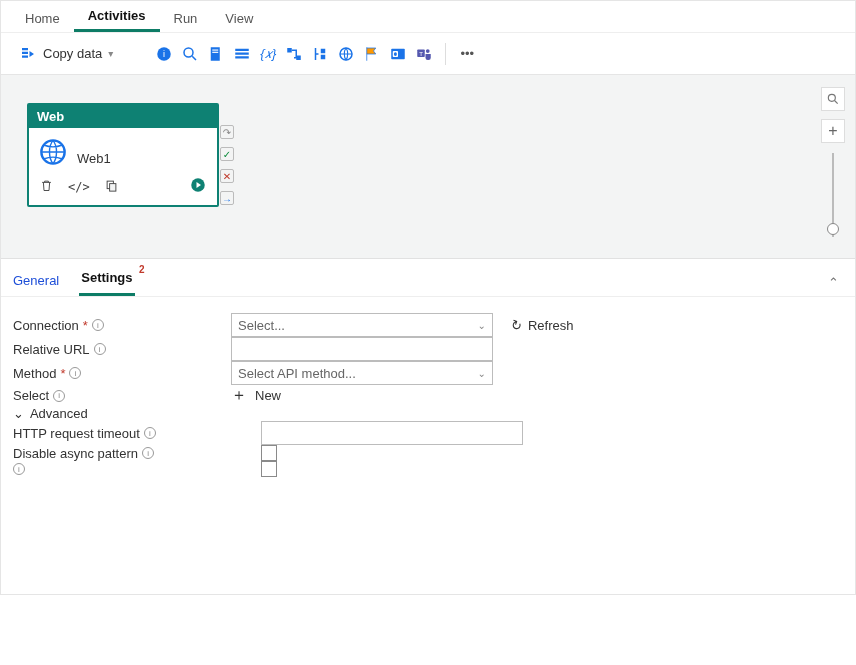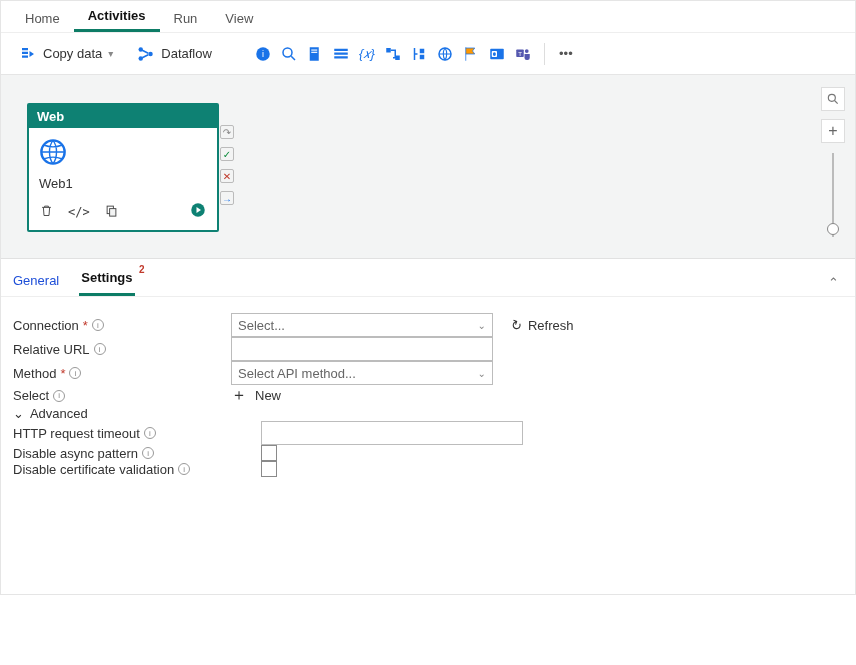--- a/index.html
+++ b/index.html
@@ -14,21 +14,21 @@
   
   .toolbar { display:flex; align-items:center; gap:8px; height:42px; padding:0 10px; border-bottom:1px solid #e5e5e5; }
   .tbtn { display:flex; align-items:center; gap:6px; padding:4px 8px; border-radius:2px; cursor:pointer; }
   .ticon { width:18px; height:18px; display:inline-flex; align-items:center; justify-content:center; color:#1a73e8; }
   .tsep { width:18px; }
 
   
   .canvas { position:relative; background:#f3f4f4; height:184px; border-bottom:1px solid #e1e1e1; }
   .node { position:absolute; left:26px; top:28px; width:192px; border:2px solid #0e8173; background:#fff; border-radius:2px; }
   .node-header { background:#0e8173; color:#fff; padding:4px 8px; font-weight:600; }
-  .node-body { display:flex; align-items:flex-start; gap:10px; padding:10px 10px 6px;flex-direction:column; }
+  .node-body { display:flex; align-items:flex-end; gap:10px; padding:10px 10px 6px; }
   .node-footer { display:flex; align-items:center; gap:14px; padding:4px 10px 8px; }
   .node-footer .spacer { flex:1; }
   .globe { width:28px; height:28px; }
   .handle-col { position:absolute; left:219px; top:50px; display:flex; flex-direction:column; gap:8px; }
   .handle-col .h { width:14px; height:14px; border:1px solid #bbb; border-radius:2px; display:flex; align-items:center; justify-content:center; font-size:10px; }
   .canvas-tools { position:absolute; right:10px; top:12px; display:flex; flex-direction:column; align-items:center; gap:8px; }
   .canvas-tools .sq { width:24px; height:24px; border:1px solid #ddd; background:#fff; display:flex; align-items:center; justify-content:center; color:#666; }
   .canvas-tools .rail { width:2px; height:84px; background:#bbb; position:relative; margin-top:2px; }
   .canvas-tools .rail .knob { position:absolute; left:-5px; top:70px; width:12px; height:12px; border:1px solid #888; border-radius:50%; background:#fff; }
 
@@ -70,31 +70,20 @@
   <div class="toolbar">
     <div class="tbtn">
       <span class="ticon">
           <svg viewBox="0 0 24 24" width="18" height="18">
             <path fill="#1a73e8" d="M4 4h8v3h-8zM4 9h8v3h-8zM4 14h8v3h-8zM14 8l6 4-6 4z"></path>
           </svg>
         </span>
       <span>Copy data</span>
       <span class="chevd">▾</span>
     </div>
-    <div class="tbtn">
-      <span class="ticon">
-          <svg viewBox="0 0 24 24" width="18" height="18">
-            <circle cx="5" cy="6" r="3" fill="#1a73e8"></circle>
-            <circle cx="5" cy="18" r="3" fill="#1a73e8"></circle>
-            <circle cx="18" cy="12" r="3" fill="#1a73e8"></circle>
-            <path d="M7 7l8 4M7 17l8-4" stroke="#1a73e8" stroke-width="2" fill="none"></path>
-          </svg>
-        </span>
-      <span>Dataflow</span>
-    </div>
     <span class="tsep"></span>
     <span class="ticon">
         <svg viewBox="0 0 24 24" width="18" height="18">
           <circle cx="12" cy="12" r="9" fill="#1a73e8"></circle>
           <text x="12" y="16" text-anchor="middle" font-size="12" fill="#fff">i</text>
         </svg>
       </span>
     <span class="ticon">
         <svg viewBox="0 0 24 24" width="18" height="18">
           <circle cx="10" cy="10" r="6" stroke="#1a73e8" stroke-width="2" fill="none"></circle>
@@ -279,21 +268,20 @@
     <div class="row">
       <div class="labelcol" style="width:240px">
         <span>Disable async pattern</span>
         <span class="info">i</span>
       </div>
       <div class="checkbox"></div>
     </div>
 
     <div class="row">
       <div class="labelcol" style="width:240px">
-        <span>Disable certificate validation</span>
         <span class="info">i</span>
       </div>
       <div class="checkbox"></div>
     </div>
 
   </div>
 
 </div>
 
 </body></html>

